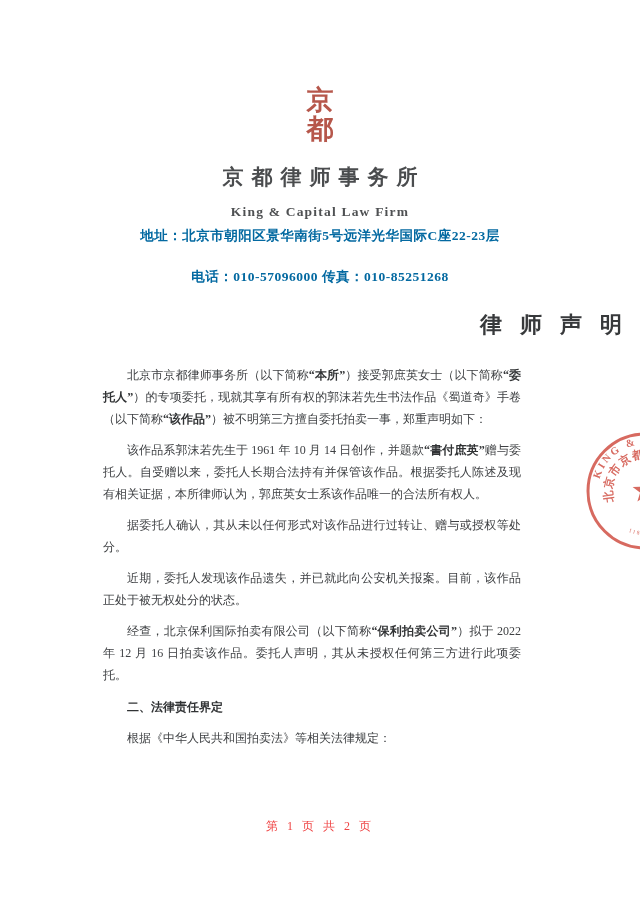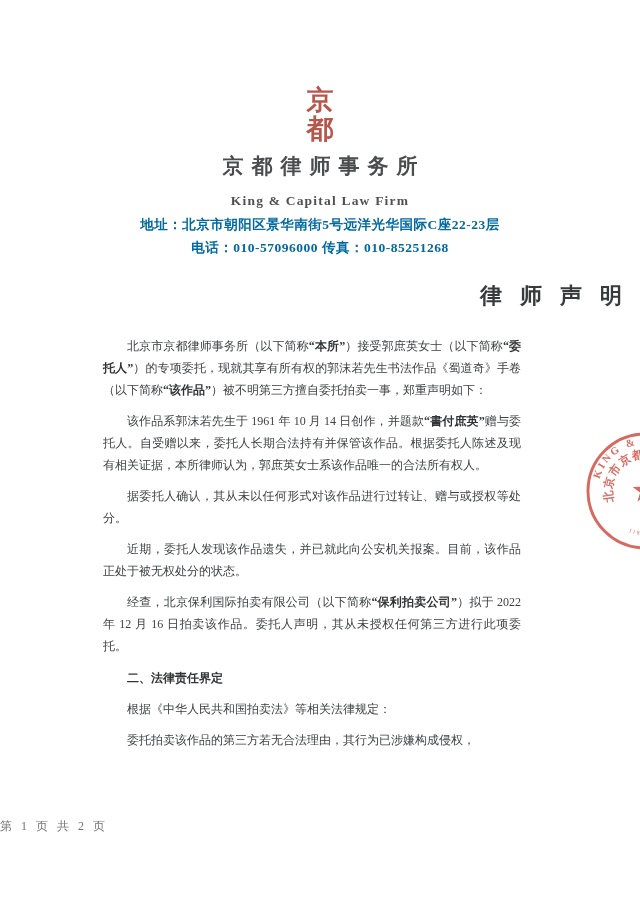--- a/index.html
+++ b/index.html
@@ -18,52 +18,52 @@
   .logo span {
     display: block;
     font-size: 27px;
     font-weight: 700;
     color: #b0493c;
     line-height: 29px;
   }
   .firm-name-cn {
     font-size: 21px; font-weight: 700;
     letter-spacing: 8px; padding-left: 8px;
-    color: #4a4c4e; margin-top: 8px;
+    color: #4a4c4e; margin-top: 19px;
   }
   .firm-name-en {
     font-size: 13.5px; font-weight: 700;
     letter-spacing: 1.2px; color: #4f5153; margin-top: 13px;
   }
   .address-line, .phone-line {
     font-size: 13.5px; font-weight: 700;
     color: #0369a1; letter-spacing: 0.5px;
   }
   .address-line { margin-top: 7px; }
-  .phone-line { margin-top: 5px; }
+  .phone-line { margin-top: 23px; }
   .title {
     text-align: right;
     font-size: 22px; font-weight: 800;
     letter-spacing: 18px; padding-left: 18px;
     color: #37393b; margin-top: 24px;
   }
   .doc-body {
     margin-top: 24px;
     padding: 0 119px 0 103px;
     text-align: justify;
     font-size: 12px;
     line-height: 22px;
   }
   .doc-body p { margin: 0 0 9px; text-indent: 2em; }
   .doc-body p.heading { font-weight: 700; color: #313335; margin: 10px 0 9px; }
   .bold { font-weight: 700; color: #313335; }
   .footer {
     position: absolute; left: 0; right: 0; top: 818px;
-    text-align: left;
-    font-size: 12px; letter-spacing: 3px; color: #737373;
+    text-align: center;
+    font-size: 12px; letter-spacing: 3px; color: #ef4444;
   }
   .stamp {
     position: absolute;
     left: 578px;
     top: 424px;
     opacity: 0.82;
   }
 </style>
 </head>
 <body>
@@ -84,21 +84,20 @@
   <div class="title">律师声明</div>
 
   <div class="doc-body">
       <p class="para"><span>北京市京都律师事务所（以下简称</span><span class="bold">“本所”</span><span>）接受郭庶英女士（以下简称</span><span class="bold">“委托人”</span><span>）的专项委托，现就其享有所有权的郭沫若先生书法作品《蜀道奇》手卷（以下简称</span><span class="bold">“该作品”</span><span>）被不明第三方擅自委托拍卖一事，郑重声明如下：</span></p>
       <p class="para"><span>该作品系郭沫若先生于 1961 年 10 月 14 日创作，并题款</span><span class="bold">“書付庶英”</span><span>赠与委托人。自受赠以来，委托人长期合法持有并保管该作品。根据委托人陈述及现有相关证据，本所律师认为，郭庶英女士系该作品唯一的合法所有权人。</span></p>
       <p class="para"><span>据委托人确认，其从未以任何形式对该作品进行过转让、赠与或授权等处分。</span></p>
       <p class="para"><span>近期，委托人发现该作品遗失，并已就此向公安机关报案。目前，该作品正处于被无权处分的状态。</span></p>
       <p class="para"><span>经查，北京保利国际拍卖有限公司（以下简称</span><span class="bold">“保利拍卖公司”</span><span>）拟于 2022 年 12 月 16 日拍卖该作品。委托人声明，其从未授权任何第三方进行此项委托。</span></p>
       <p class="heading"><span class="bold">二、法律责任界定</span></p>
       <p class="para"><span>根据《中华人民共和国拍卖法》等相关法律规定：</span></p>
-      <p class="para"><span>委托拍卖该作品的第三方若无合法理由，其行为已涉嫌构成侵权，</span></p>
     </div>
 
   <div class="footer">第 1 页 共 2 页</div>
 
   <svg class="stamp" width="134" height="134" viewBox="0 0 134 134">
     <defs>
       <path id="arcEN" d="M 22.8 83.1 A 47 47 0 1 1 111.2 83.1" fill="none"></path>
       <path id="arcCN" d="M 35.1 75.5 A 33 33 0 1 1 98.9 75.5" fill="none"></path>
       <path id="arcNum" d="M 38.7 100.7 A 44 44 0 0 0 95.3 100.7" fill="none"></path>
     </defs>

